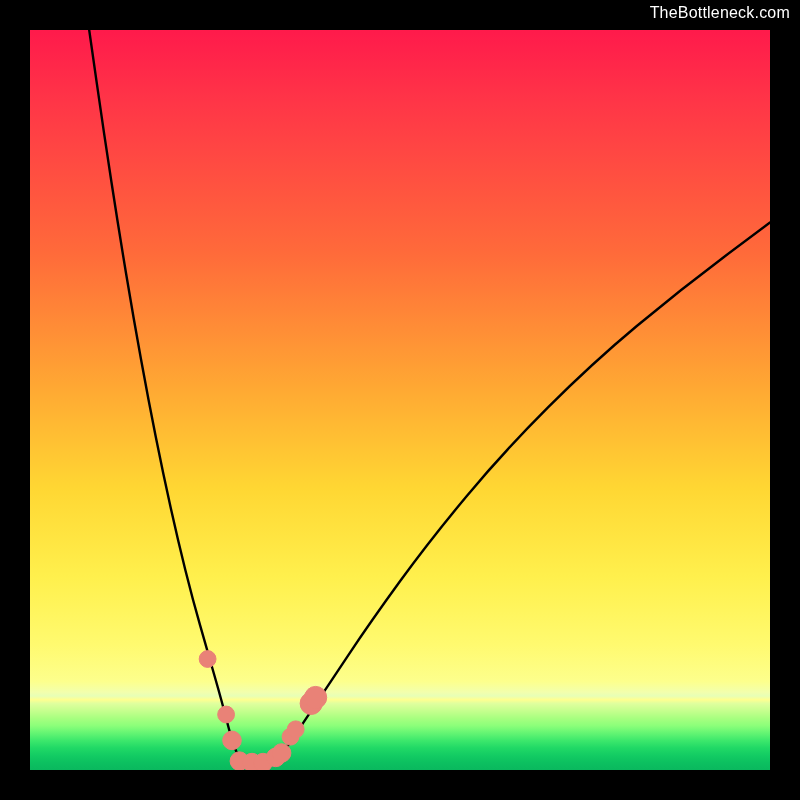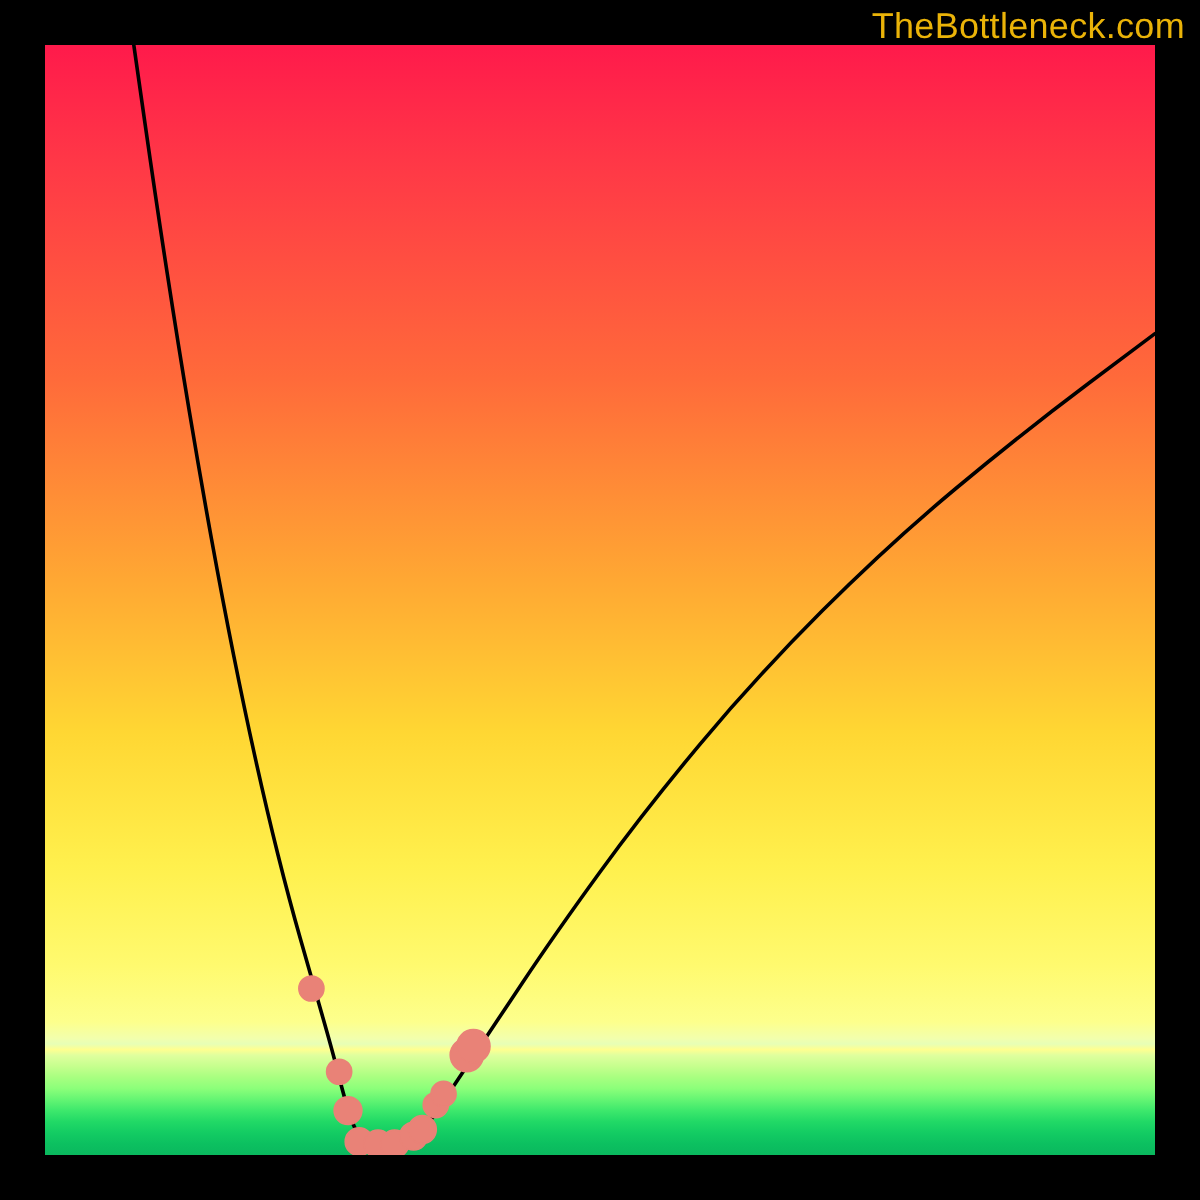--- a/index.html
+++ b/index.html
@@ -47,22 +47,22 @@
       #13cc63 98%,
       #0cc060 99%,
       #0ab85e 100%
     );
     overflow: hidden;
   }
   .watermark {
     position: absolute;
     top: 4px;
     right: 10px;
-    color: #eab308;
-    font-size: 24px;
+    color: #ffffff;
+    font-size: 16px;
     letter-spacing: 0.2px;
     font-weight: 500;
     user-select: none;
   }
   svg.curve {
     position: absolute;
     left: 0;
     top: 0;
     width: 740px;
     height: 740px;

